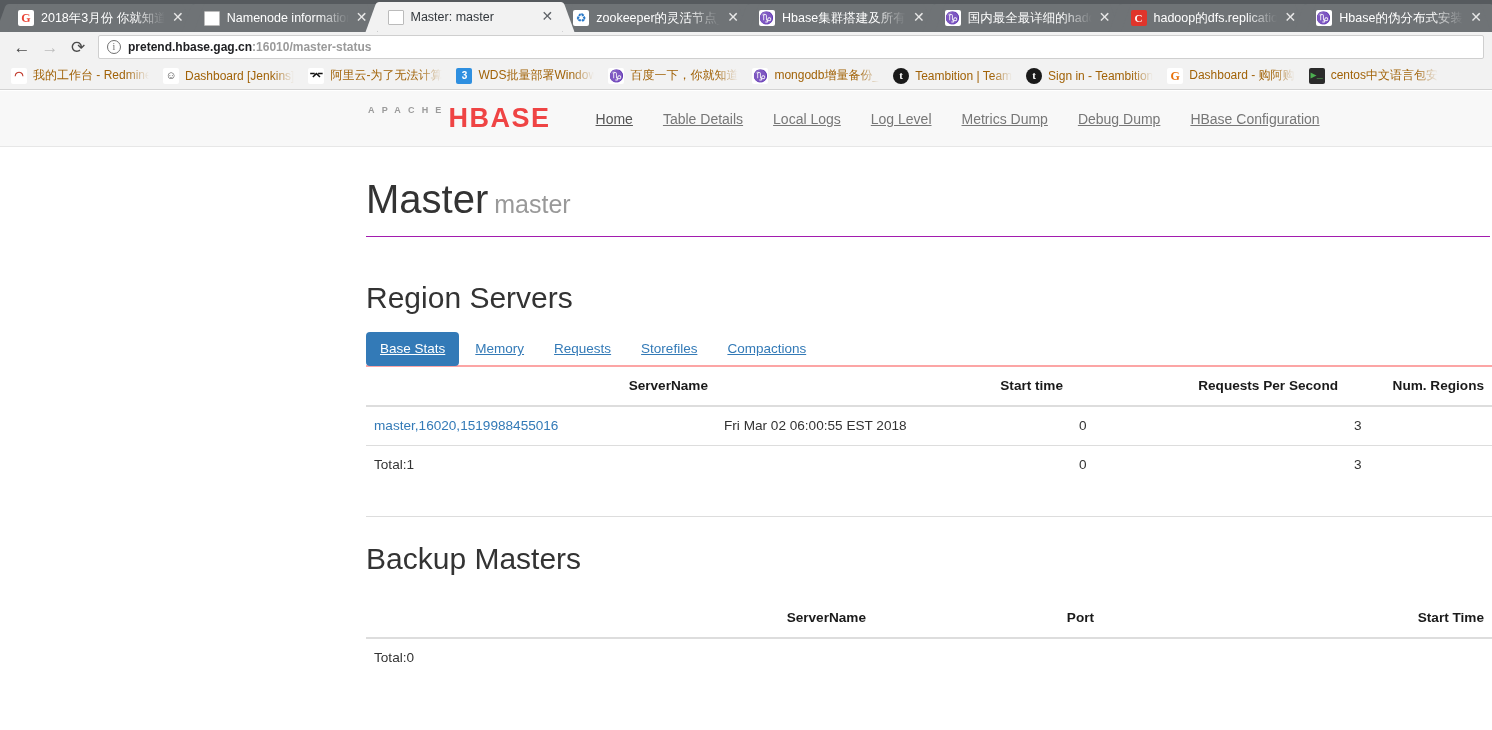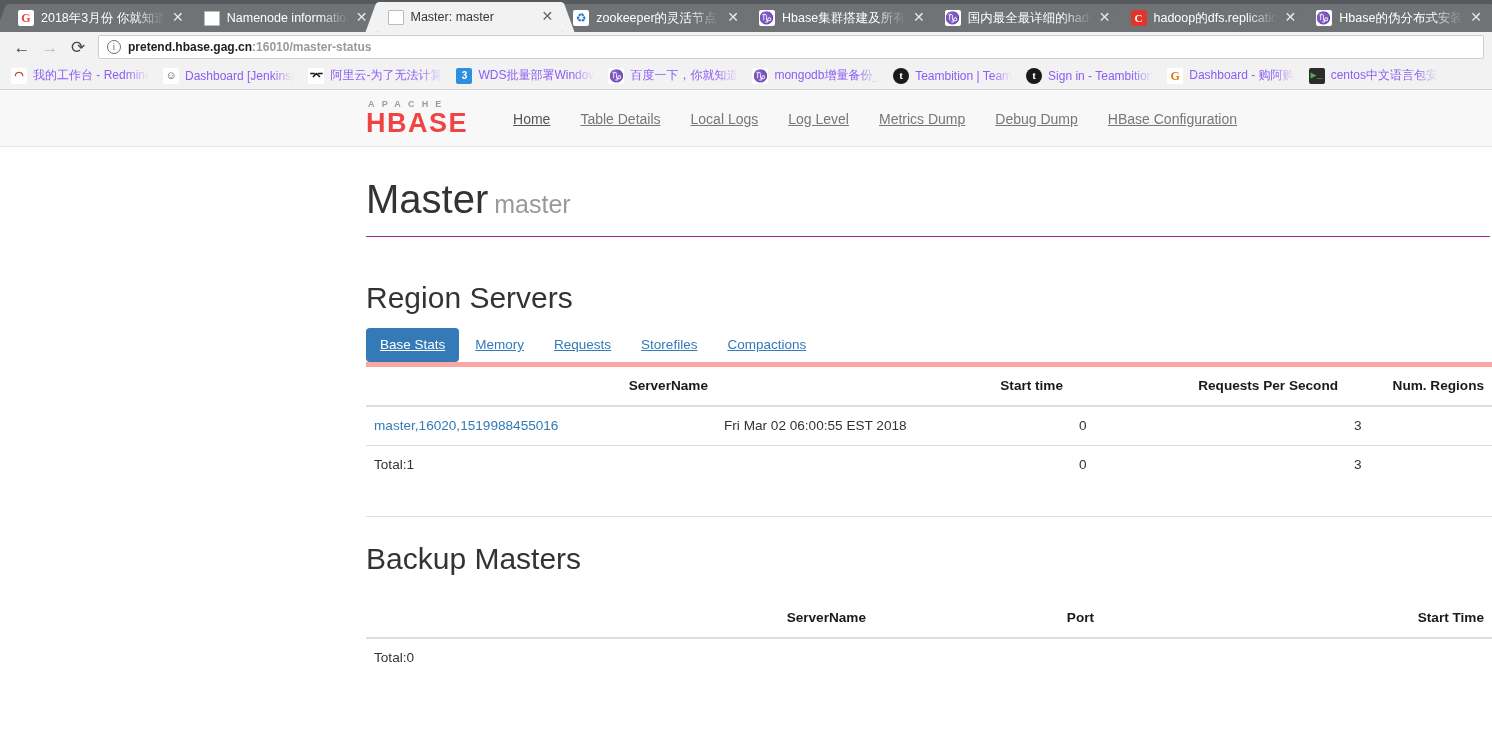--- a/index.html
+++ b/index.html
@@ -151,21 +151,21 @@
     flex: 0 0 16px;
     margin-right: 6px;
     display: flex; align-items: center; justify-content: center;
     font-size: 11px; line-height: 1;
     border-radius: 2px;
     overflow: hidden;
     font-family: "Liberation Serif", serif;
   }
   .bm-label {
     font-size: 12px;
-    color: #8b5cf6;
+    color: #a16207;
     white-space: nowrap;
     overflow: hidden;
     mask-image: linear-gradient(to right, #000 80%, transparent 100%);
     -webkit-mask-image: linear-gradient(to right, #000 80%, transparent 100%);
   }
   .ic-redmine { background:#fff; color:#c0392b; font-weight:bold; }
   .ic-jenkins { background:#fff; color:#4b4b4b; }
   .ic-aliyun  { background:#fff; color:#111; font-weight:bold; font-size:12px; }
   .ic-wds     { background:#2e8fe0; color:#fff; font-size:10px; font-weight:bold; font-family:"Liberation Sans",sans-serif;}
   .ic-baidu   { background:#fff; color:#2878c8; font-size:12px; }
@@ -185,21 +185,20 @@
   .navbar {
     height: 56px;
     background: #f8f8f8;
     border-bottom: 1px solid #e7e7e7;
     display: flex;
     align-items: center;
     padding-left: 366px;
   }
   .brand {
     display: flex;
-    flex-direction: column;
     align-items: flex-start;
     margin-right: 30px;
     padding-bottom: 2px;
   }
   .brand-apache {
     font-size: 9px;
     letter-spacing: 7.2px;
     color: #9b9b9b;
     font-weight: bold;
     font-family: "Liberation Sans", sans-serif;
@@ -249,22 +248,22 @@
     font-size: 30px;
     font-weight: normal;
     color: #333333;
     margin-top: 43px;
     margin-bottom: 0;
     line-height: 36px;
   }
 
   .tabs {
     display: flex;
-    align-items: flex-end;
-    border-bottom: 5px solid #fca5a5;
+    align-items: flex-start;
+    border-bottom: 2px solid #fca5a5;
     margin-top: 16px;
     height: 35px;
   }
   .tabs .t {
     font-size: 13.5px;
     color: #337ab7;
     padding: 8px 14px;
     line-height: 18px;
     border-radius: 4px 4px 0 0;
     white-space: nowrap;

